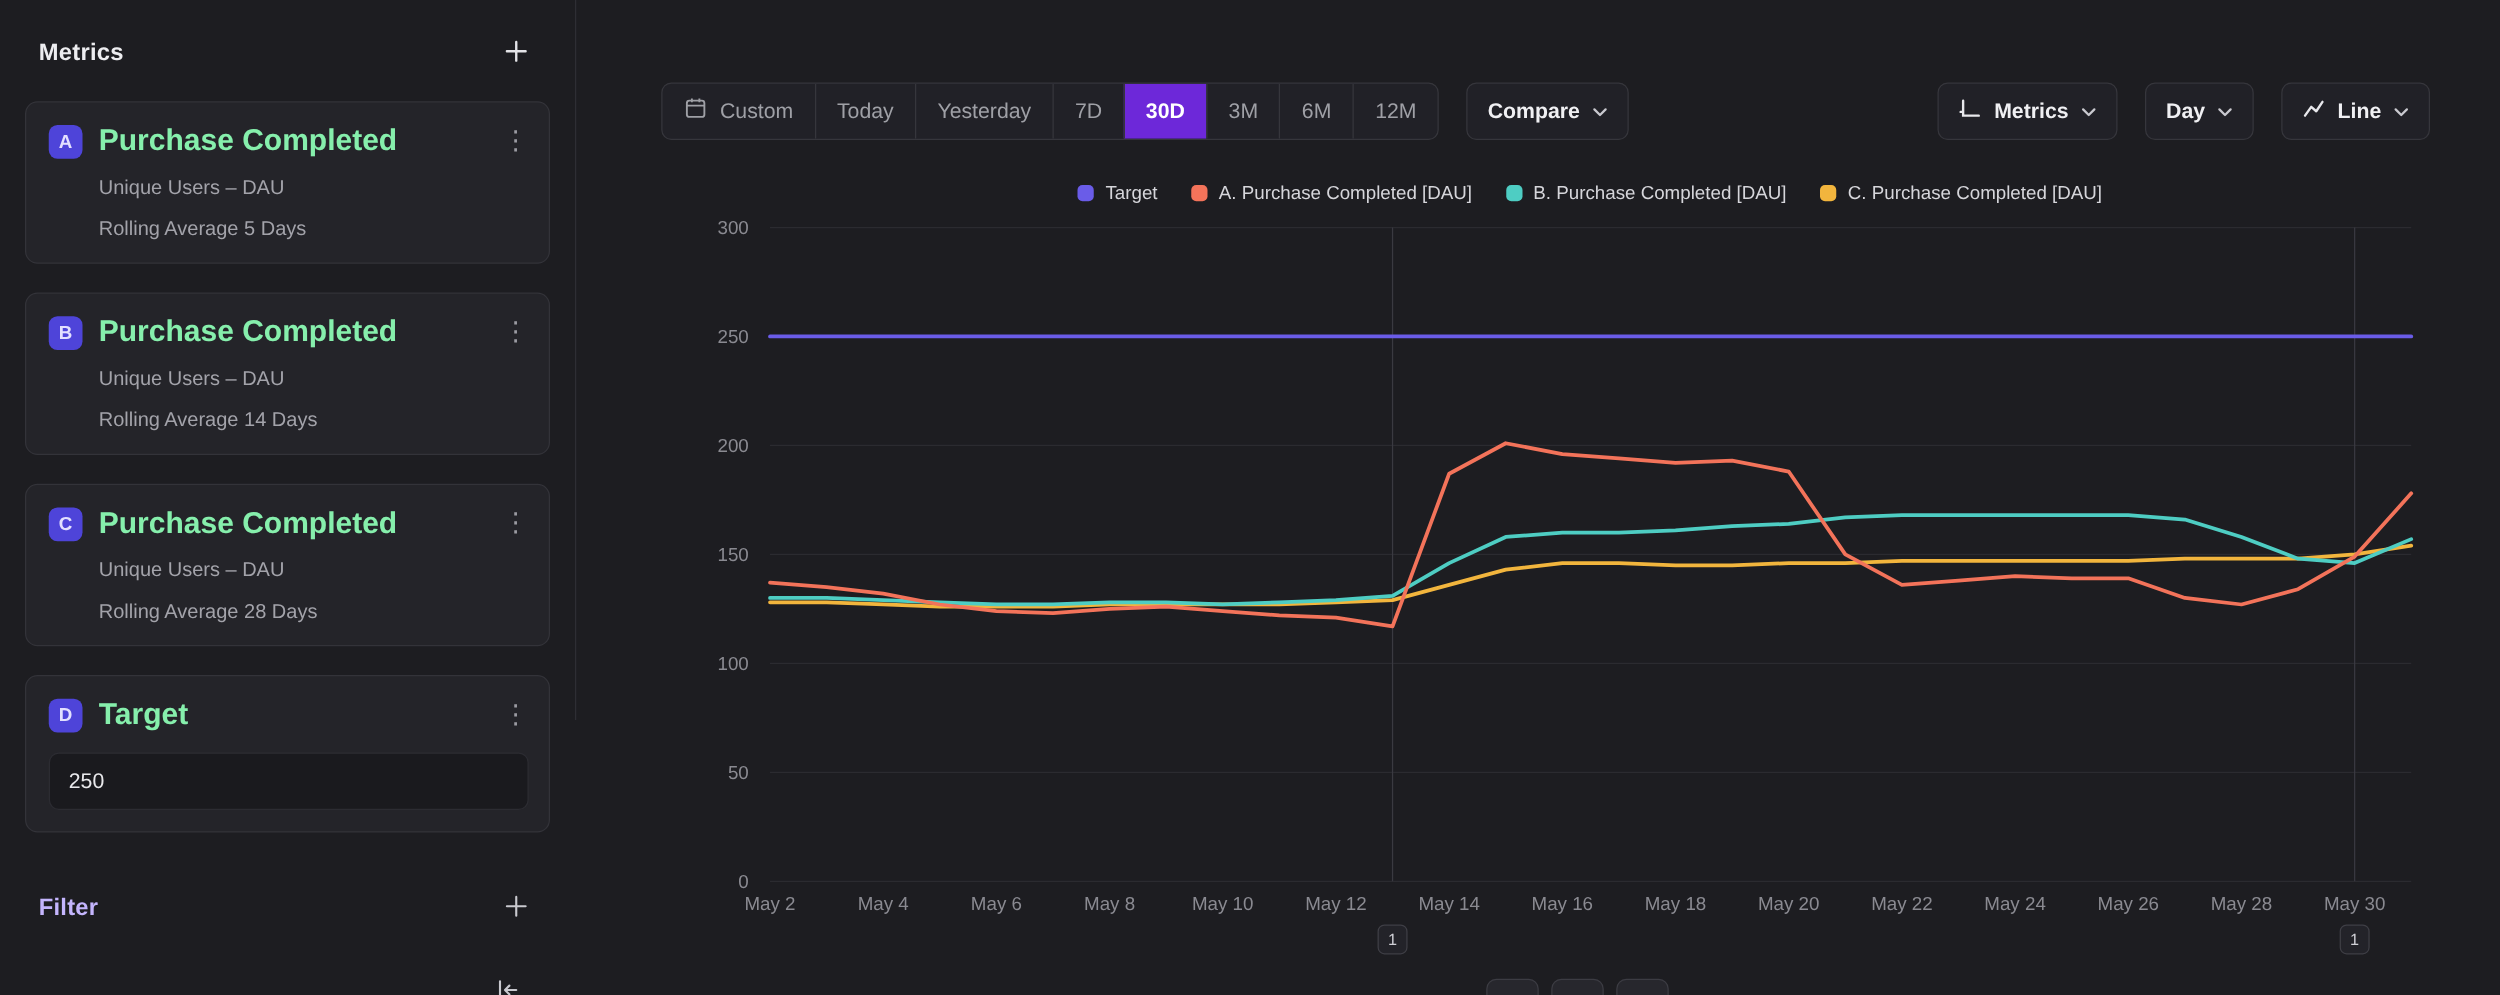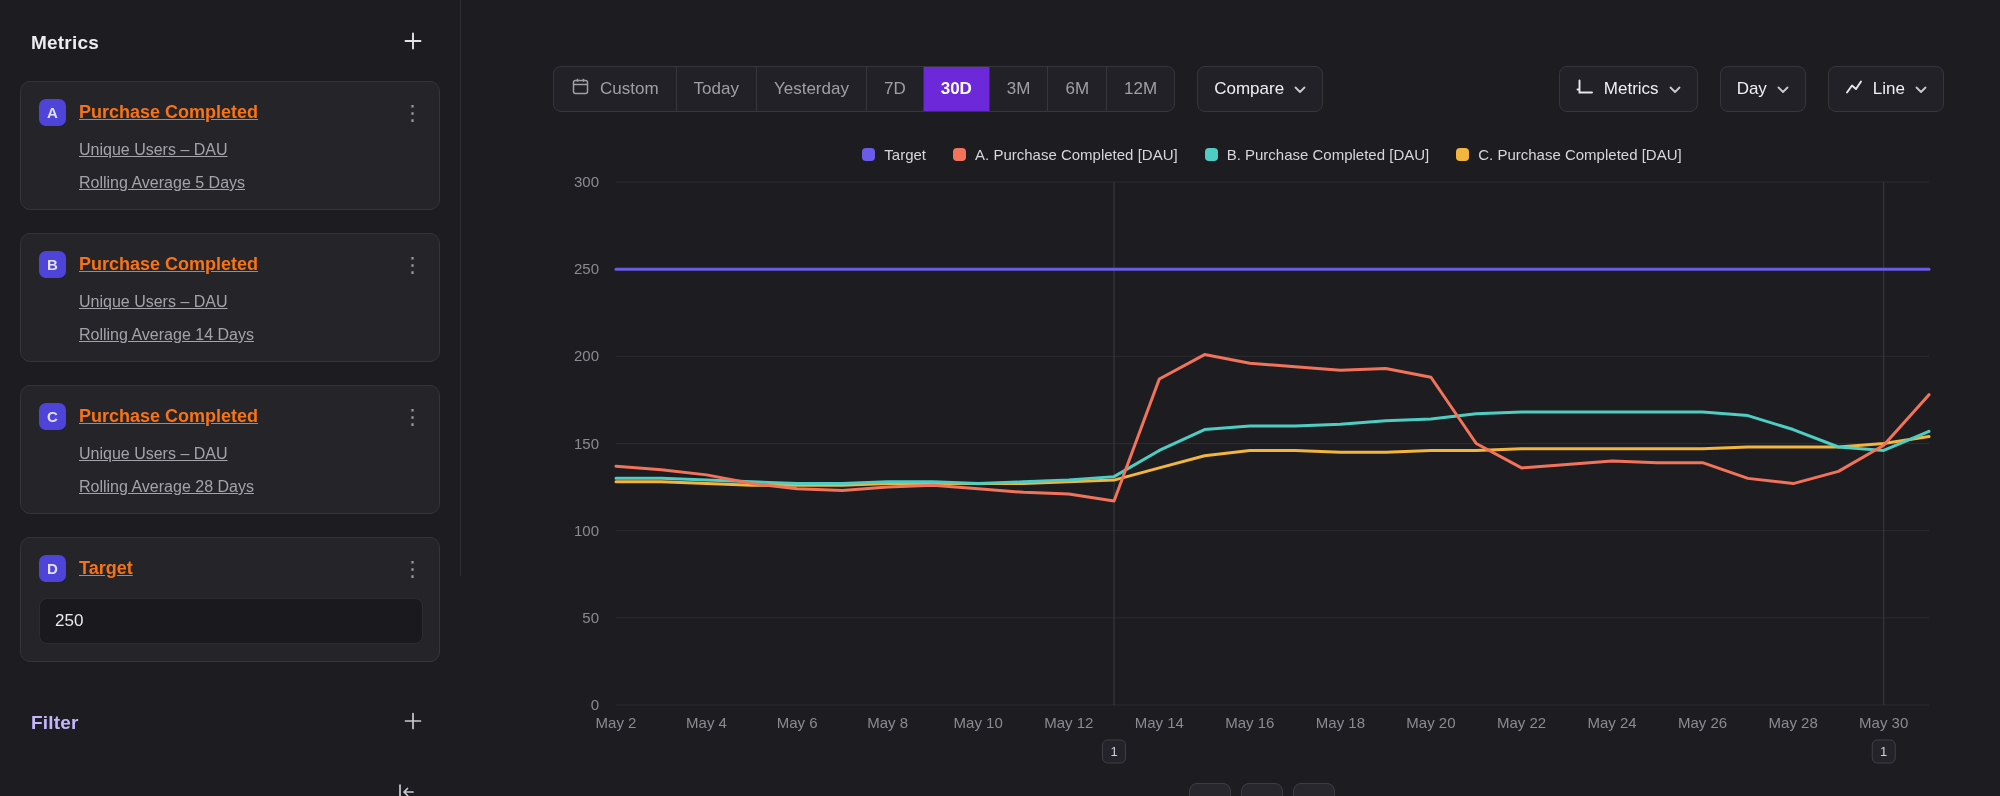--- a/index.html
+++ b/index.html
@@ -19,45 +19,45 @@
   .icon-btn { background:none; border:none; cursor:pointer; display:flex; align-items:center; justify-content:center; padding:4px; }
   .m-card {
     background:#242429; border:1px solid #333339; border-radius:10px;
     padding:17px 16px 17px 18px; margin-bottom:23px;
   }
   .card-head { display:flex; align-items:center; gap:13px; }
   .badge {
     width:27px; height:27px; border-radius:7px; background:#4e44d9; color:#e3e0ff;
     display:flex; align-items:center; justify-content:center; font-size:15px; font-weight:700; flex:none;
   }
-  .card-title { font-size:18px; font-weight:700; color:#f97316;text-decoration:underline; }
+  .card-title { font-size:24px; font-weight:700; color:#86efac; }
   .kebab { margin-left:auto; color:#9b9ba2; font-size:21px; line-height:20px; background:none; border:none; cursor:pointer; }
-  .card-sub { margin-top:15px; padding-left:40px; font-size:16px; color:#a3a3aa;text-decoration:underline; }
+  .card-sub { margin-top:15px; padding-left:40px; font-size:16px; color:#a3a3aa; }
   .target-input {
     display:block; width:100%; margin-top:16px; height:46px;
     background:#1a1a1e; border:1px solid #2c2c32; border-radius:8px;
     color:#e9e9ec; font-size:17px; padding:0 15px; font-family:"Liberation Sans", sans-serif;
   }
   .filter-head { margin-top:44px; }
   .filter-title { color:#c4b5fd; }
   .collapse-btn { position:absolute; right:38px; top:776px; }
   
   .main { position:absolute; left:461px; top:0; width:1539px; height:796px; }
-  .toolbar { position:absolute; left:92px; right:56px; top:66px; display:flex; align-items:center; gap:22px; }
+  .toolbar { position:absolute; left:68px; right:56px; top:66px; display:flex; align-items:center; gap:22px; }
   .seg { display:flex; align-items:stretch; height:46px; border:1px solid #36363c; border-radius:8px; overflow:hidden; background:#212127; }
   .seg-btn {
     display:flex; align-items:center; gap:10px; padding:0 17px; background:none; border:none;
     border-left:1px solid #36363c; color:#9fa0a6; font-size:17px; cursor:pointer; font-family:"Liberation Sans", sans-serif;
   }
   .seg-btn:first-child { border-left:none; }
   .seg-btn.active { color:#ffffff; font-weight:700; background:#6d28d9; }
   .btn {
     display:flex; align-items:center; gap:10px; height:46px; padding:0 16px;
     background:#212127; border:1px solid #36363c; border-radius:8px;
-    color:#f0f0f3; font-size:17px; font-weight:400; cursor:pointer; font-family:"Liberation Sans", sans-serif;
+    color:#f0f0f3; font-size:17px; font-weight:700; cursor:pointer; font-family:"Liberation Sans", sans-serif;
   }
   .push { margin-left:auto; }
   
   .legend { position:absolute; left:154px; width:1314px; top:146px; display:flex; justify-content:center; gap:27px; }
   .legend-item { display:flex; align-items:center; gap:9px; cursor:pointer; }
   .legend-item .swatch { width:13px; height:13px; border-radius:4px; display:inline-block; }
   .legend-item span:last-child { font-size:15px; color:#d6d6db; }
   #chart-svg { position:absolute; left:0; top:150px; }
   #chart-svg text { font-family:"Liberation Sans", sans-serif; }
   .bottom-tools { position:absolute; left:728px; top:783px; display:flex; gap:10px; }

